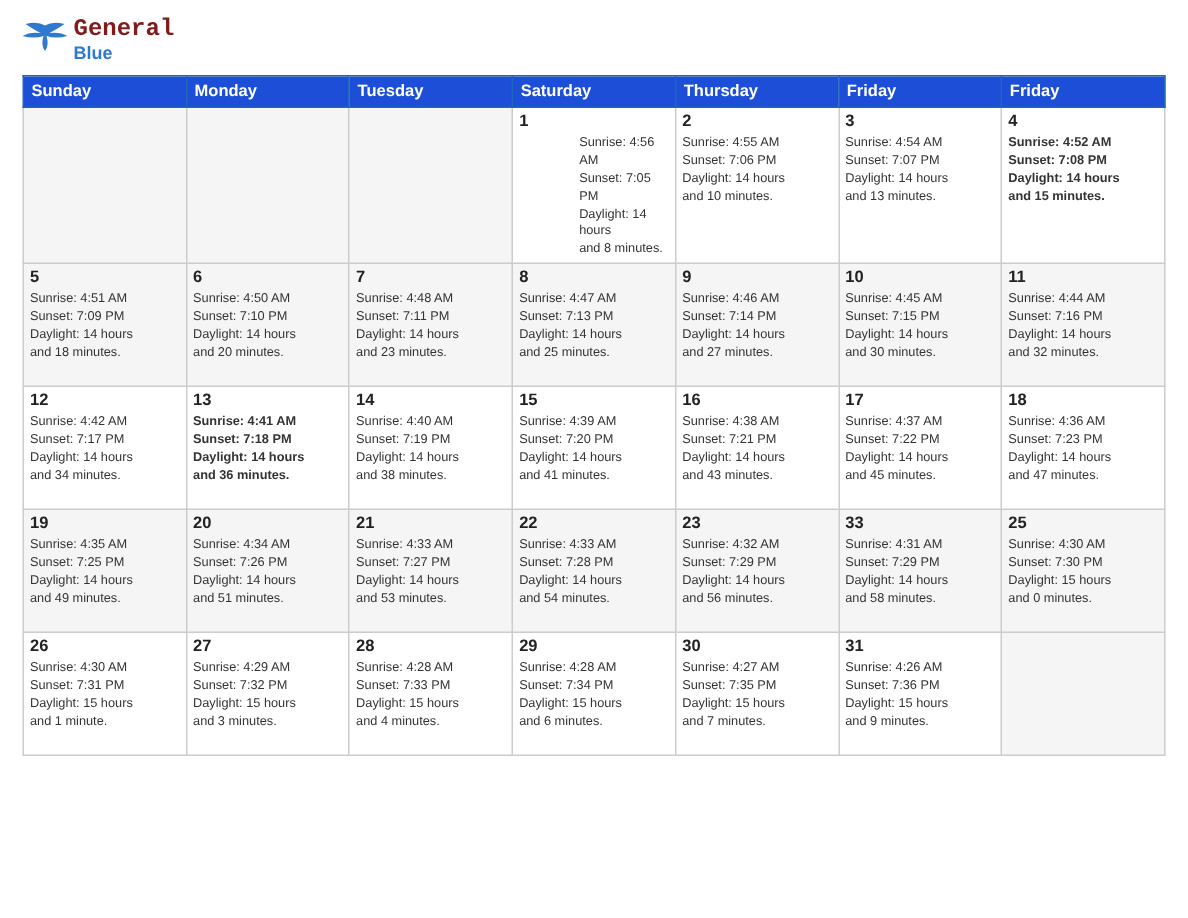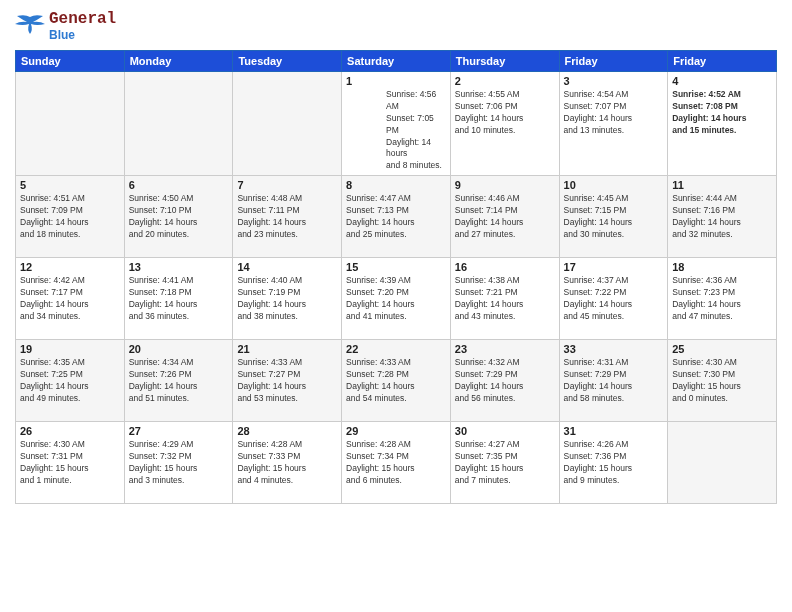--- a/index.html
+++ b/index.html
@@ -205,21 +205,21 @@
         <tr class="row-white">
           <td>
             <span class="day-num">12</span>
             <div class="cell-info" style="white-space: pre-line;">Sunrise: 4:42 AM
 Sunset: 7:17 PM
 Daylight: 14 hours
 and 34 minutes.</div>
           </td>
           <td>
             <span class="day-num">13</span>
-            <div class="cell-info" style="white-space: pre-line;">Sunrise: 4:41 AM
+            <div class="cell-info" style="white-space: pre-line; font-weight: bold;">Sunrise: 4:41 AM
 Sunset: 7:18 PM
 Daylight: 14 hours
 and 36 minutes.</div>
           </td>
           <td>
             <span class="day-num">14</span>
             <div class="cell-info" style="white-space: pre-line;">Sunrise: 4:40 AM
 Sunset: 7:19 PM
 Daylight: 14 hours
 and 38 minutes.</div>

